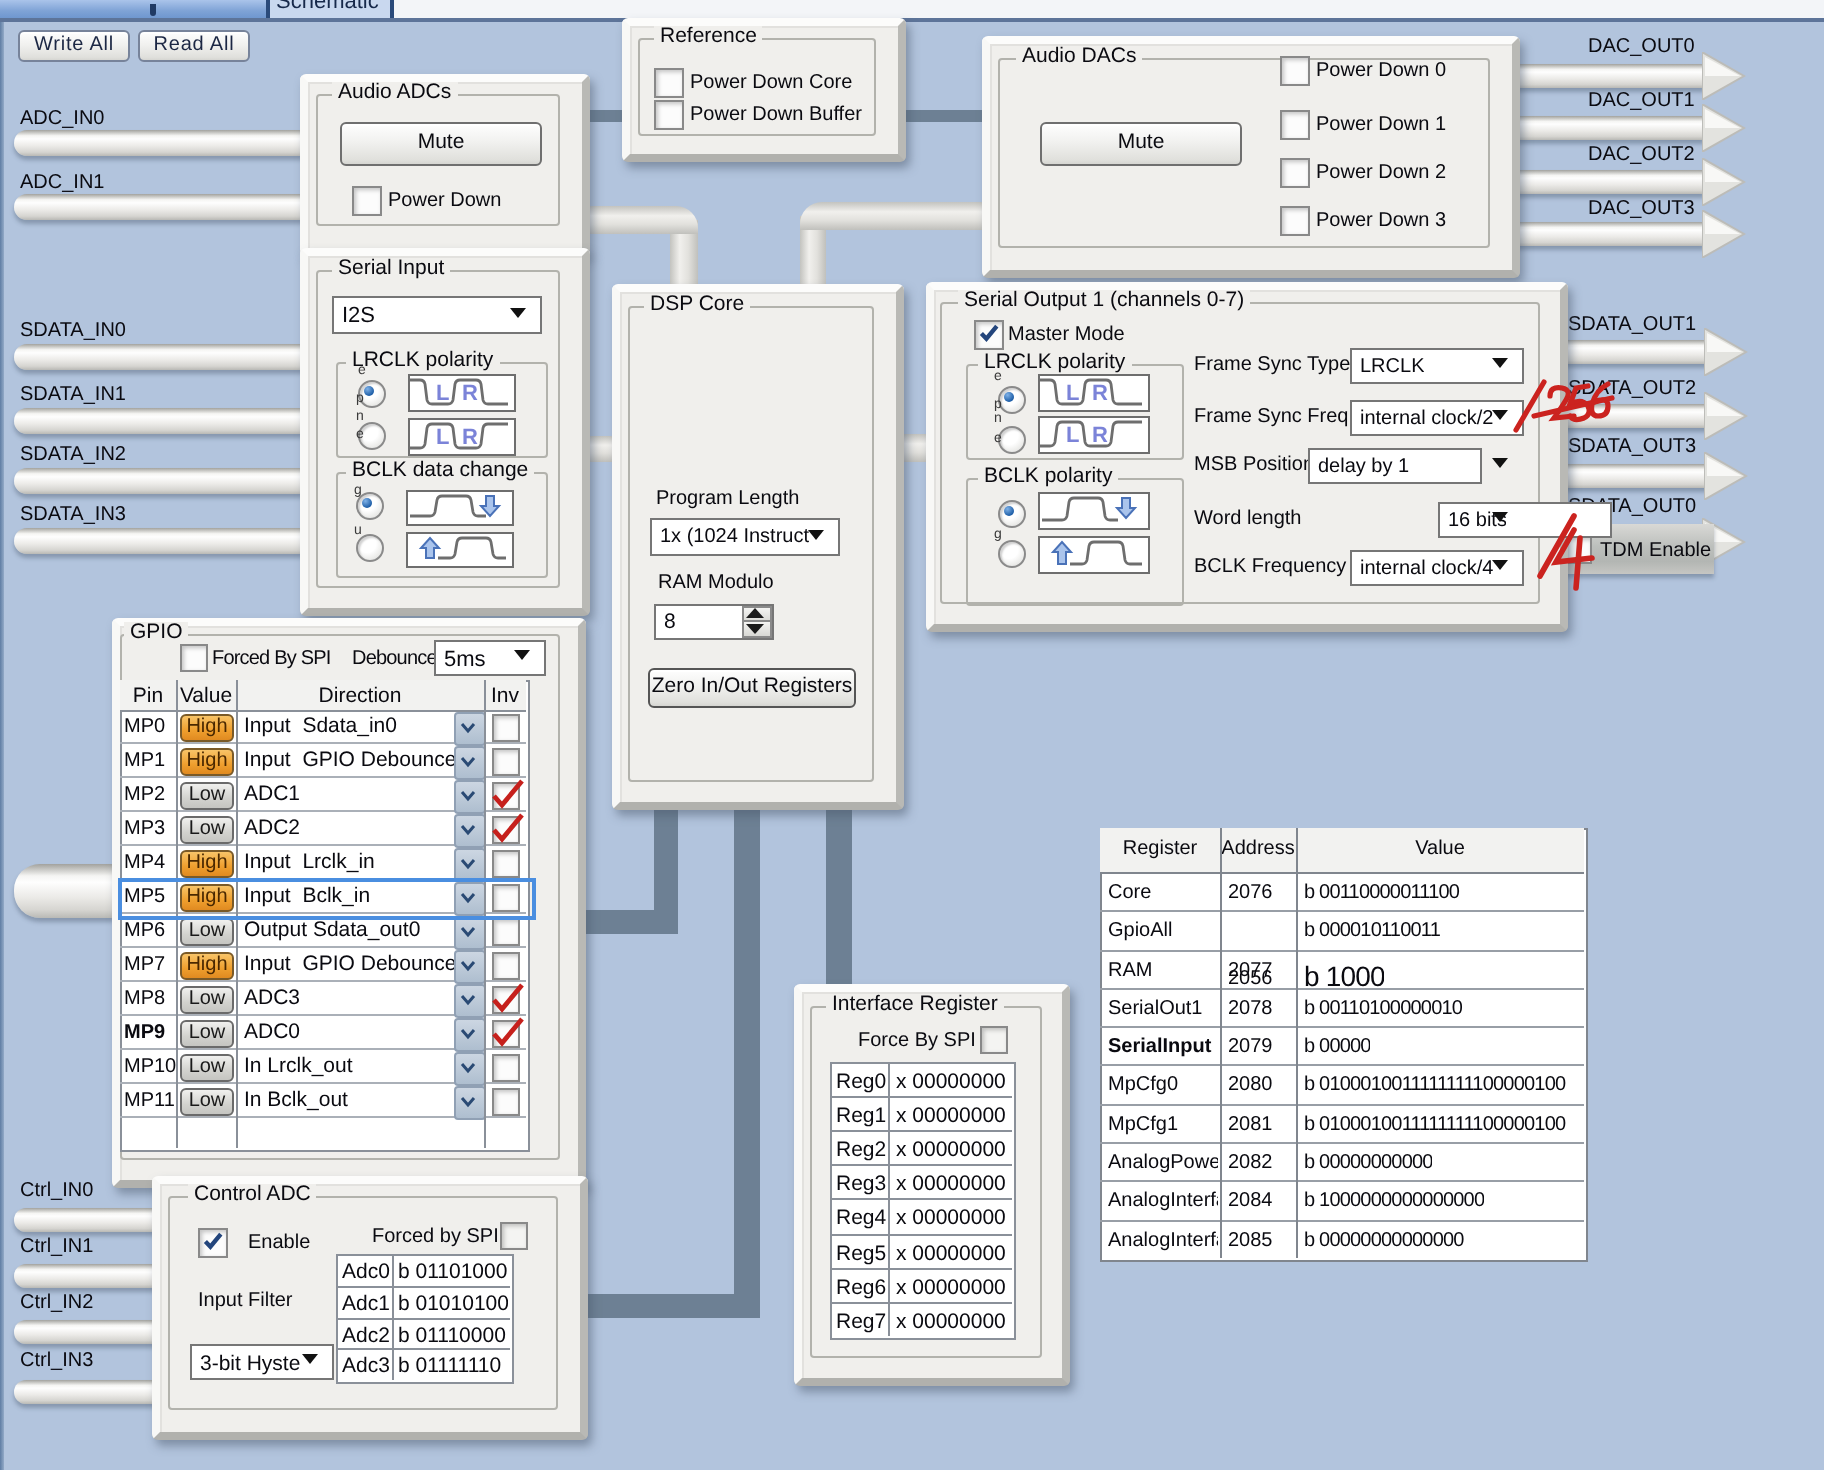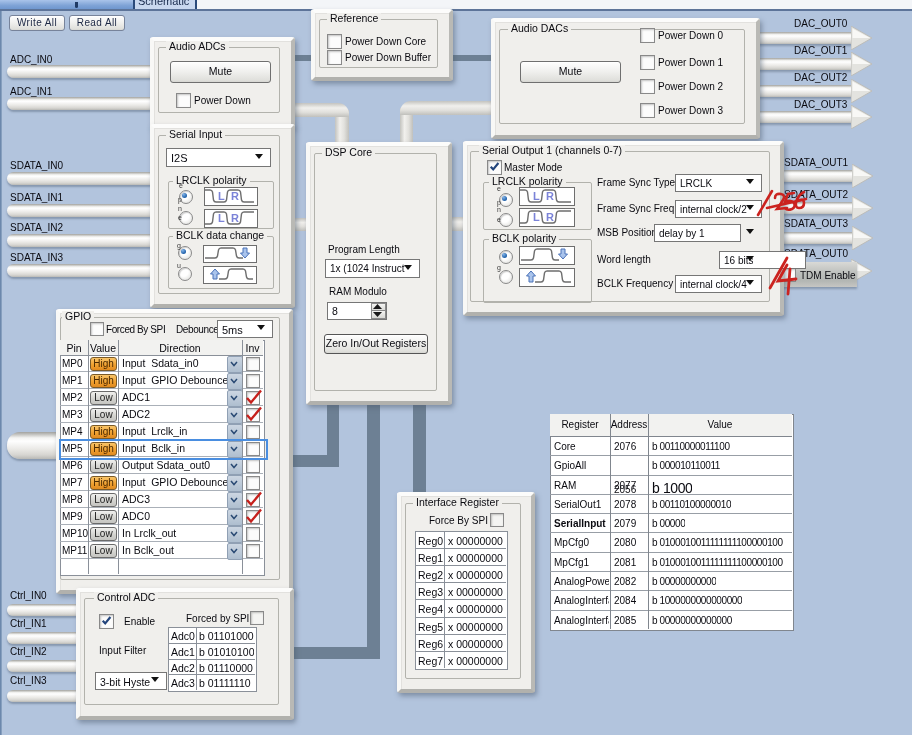--- a/index.html
+++ b/index.html
@@ -380,21 +380,21 @@
 <div class="cell" style="left:122px;top:493px;width:108px;">ADC3</div>
 <div class="ab" style="left:227px;top:492px;width:14px;height:15px;background:linear-gradient(180deg,#ccd6e2,#aebecf);border:1px solid #90a0b4;border-radius:2px;"></div>
 <svg class="ab" style="left:230px;top:497px;" width="8" height="6">
     <path d="M1,1 L4,4.5 L7,1" stroke="#2a4a74" stroke-width="1.5" fill="none"></path>
   </svg>
 <div class="cb" style="left:246px;top:493px;width:12px;height:12px;background:#fcfcfc;"></div>
 <svg class="ab" style="left:245px;top:491px;" width="18" height="16" viewBox="0 0 18 16">
     <path d="M2,9 L6,13.5 L16,1.5" stroke="#c6201c" stroke-width="2.4" fill="none"></path>
   </svg>
 <div class="ab" style="left:60px;top:524px;width:203px;height:1px;background:#aab0b8;"></div>
-<div class="cell" style="left:62px;top:511px;width:27px;font-size:10px;">MP9</div>
+<div class="cell" style="left:62px;top:511px;width:27px;font-size:10px;font-weight:bold;">MP9</div>
 <div class="ab" style="left:90px;top:510px;width:25px;height:12px;background:linear-gradient(180deg,#f0f0ee,#d2d2ce 60%,#c5c5c1);border:1.5px solid #6a6a6a;border-radius:3px;font-size:10px;color:#1a1a1a;text-align:center;line-height:11px;">Low</div>
 <div class="cell" style="left:122px;top:510px;width:108px;">ADC0</div>
 <div class="ab" style="left:227px;top:509px;width:14px;height:15px;background:linear-gradient(180deg,#ccd6e2,#aebecf);border:1px solid #90a0b4;border-radius:2px;"></div>
 <svg class="ab" style="left:230px;top:514px;" width="8" height="6">
     <path d="M1,1 L4,4.5 L7,1" stroke="#2a4a74" stroke-width="1.5" fill="none"></path>
   </svg>
 <div class="cb" style="left:246px;top:510px;width:12px;height:12px;background:#fcfcfc;"></div>
 <svg class="ab" style="left:245px;top:508px;" width="18" height="16" viewBox="0 0 18 16">
     <path d="M2,9 L6,13.5 L16,1.5" stroke="#c6201c" stroke-width="2.4" fill="none"></path>
   </svg>

